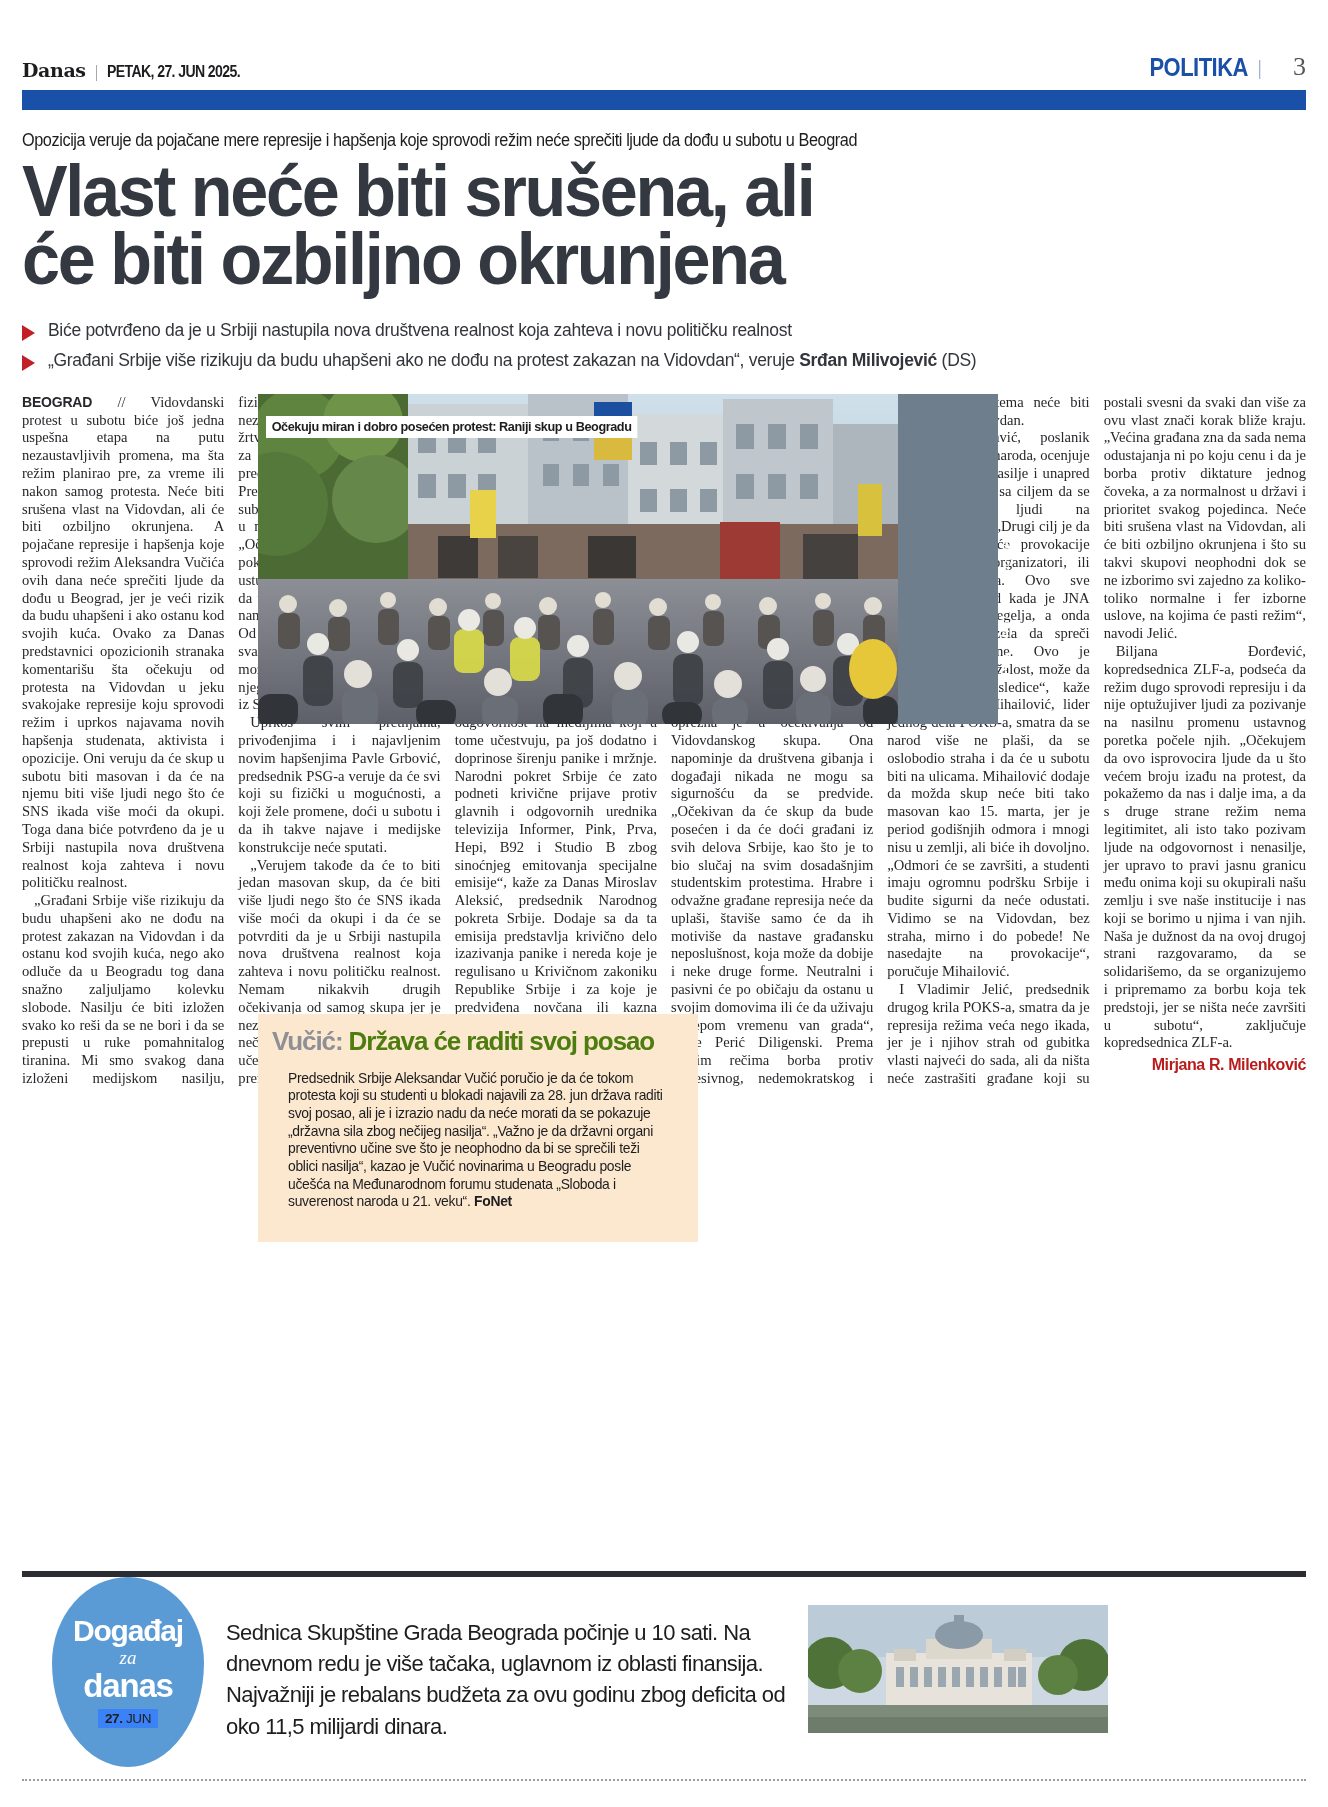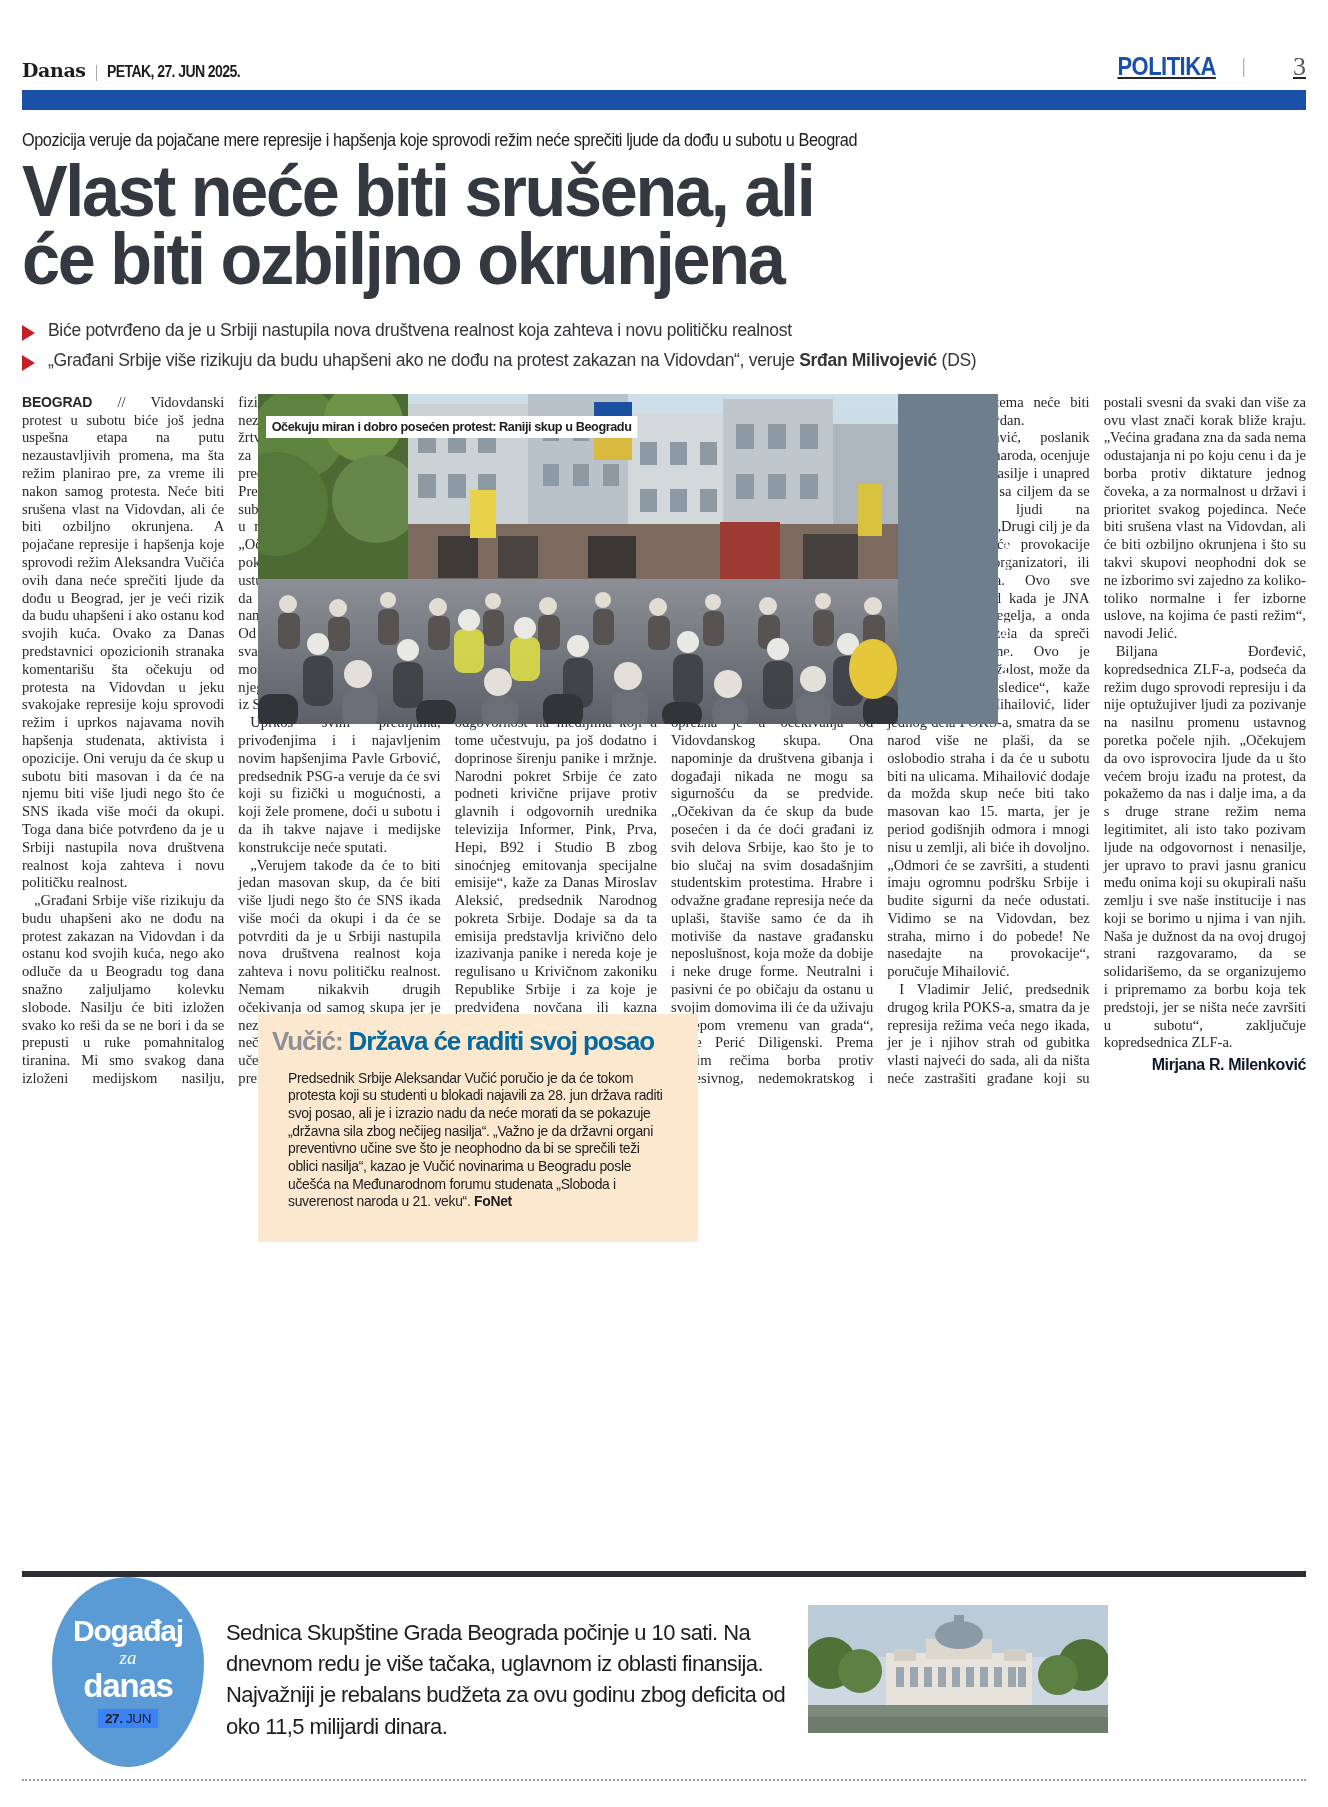--- a/index.html
+++ b/index.html
@@ -11,21 +11,21 @@
   }
   .page{position:absolute;inset:0;padding:0 22px;box-sizing:border-box;}
 
   
   .masthead{display:flex;align-items:flex-end;padding-top:48px;height:34px;}
   .mast-left{display:flex;align-items:baseline;gap:9px;}
   .mast-logo{font-family:"DejaVu Serif",serif;font-weight:700;font-size:19px;letter-spacing:-0.4px;color:#1d1d20;}
   .mast-sep{color:#9a9a9e;font-size:17px;font-weight:400;}
   .mast-date{font-family:"Liberation Sans",sans-serif;font-weight:700;font-size:16px;letter-spacing:-0.7px;
              transform:scaleX(.88);transform-origin:left center;color:#1d1d20;}
-  .mast-right{margin-left:auto;display:flex;align-items:flex-start;gap:26px;text-decoration:underline;}
+  .mast-right{margin-left:auto;display:flex;align-items:center;gap:10px;}
   .mast-section{font-family:"Liberation Sans",sans-serif;font-weight:700;font-style:normal;font-size:25px;
                 letter-spacing:-0.6px;color:#1a50a8;transform:scaleX(.88);transform-origin:right center;}
   .mast-bar2{color:#8fa8cf;font-size:22px;}
   .mast-page{font-family:"Liberation Serif",serif;font-size:26px;color:#55565b;width:34px;text-align:right;}
   .blue-rule{height:20px;background:#1a50a8;margin-top:8px;}
 
   
   .top-wrap{display:flex;gap:24px;margin-top:20px;flex-direction:column;}
   .head-col{width:856px;}
   .kicker{font-family:"Liberation Sans",sans-serif;font-size:17.5px;font-weight:400;color:#1d1d20;
@@ -61,27 +61,27 @@
   .credit{position:absolute;right:-1px;top:138px;transform:rotate(-90deg);transform-origin:right top;
           font-family:"Liberation Sans",sans-serif;font-size:10.5px;color:#ffffff;letter-spacing:-0.2px;
           white-space:nowrap;}
 
   
   .vucic{position:absolute;left:236px;top:620px;width:440px;background:#fbe8cf;
          padding:14px 14px 15px;box-sizing:border-box;}
   .vucic h3{margin:0 0 7px 0;font-family:"Liberation Sans",sans-serif;font-size:26px;letter-spacing:-1.1px;
             line-height:1;}
   .vucic h3 .nm{color:#8e9096;font-weight:700;}
-  .vucic h3 .tt{color:#0369a1;font-weight:700;}
+  .vucic h3 .tt{color:#4d7c0f;font-weight:700;}
   .vucic p{margin:16px;font-family:"Liberation Sans",sans-serif;font-size:13.9px;line-height:1.27;
            color:#1d1d20;letter-spacing:-0.3px;text-align:left;}
   .vucic .agency{font-weight:700;}
 
   .signoff{font-family:"Liberation Sans",sans-serif;font-weight:700;font-size:16px;text-align:right;
-           letter-spacing:-0.4px;margin-top:3px;color:#0f172a;}
+           letter-spacing:-0.4px;margin-top:3px;color:#b91c1c;}
 
   
   .bottom{position:absolute;left:22px;right:22px;bottom:26px;}
   .dark-rule{height:6px;background:#2b2d33;}
   .banner{display:flex;align-items:flex-start;gap:22px;margin-top:0;position:relative;height:190px;}
   .shield{width:152px;height:190px;background:#5b9bd5;
           border-radius:76px 76px 76px 76px / 86px 86px 104px 104px;
           display:flex;flex-direction:column;align-items:center;justify-content:center;
           color:#fff;text-align:center;flex:none;margin-left:30px;}
   .shield .l1{font-family:"Liberation Sans",sans-serif;font-weight:700;font-size:30px;letter-spacing:-1.2px;line-height:1;}

